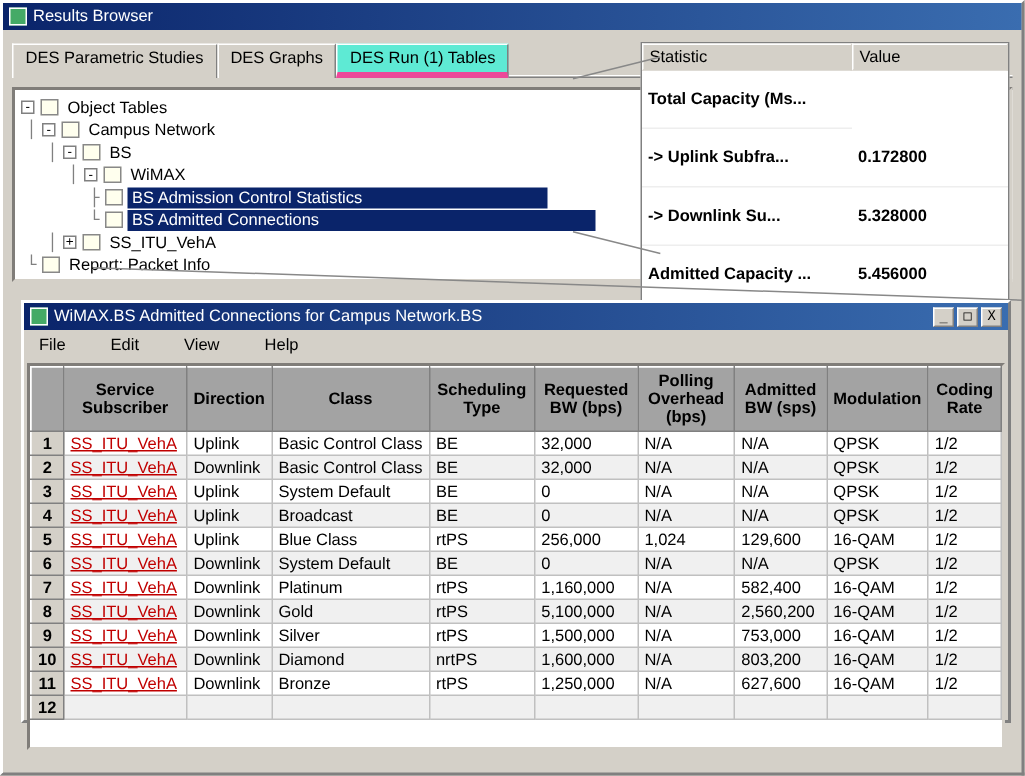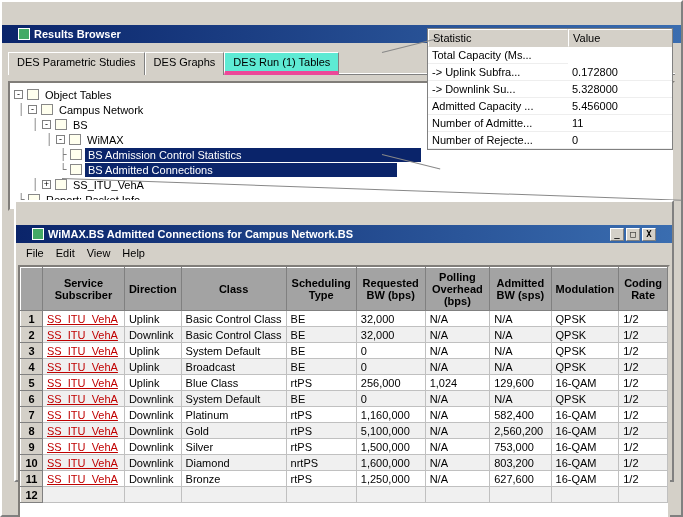--- a/index.html
+++ b/index.html
@@ -1,18 +1,18 @@
 <!DOCTYPE html>
 <html><head>
 <meta charset="utf-8">
 <style>
 * { box-sizing: border-box; margin: 0; padding: 0; font-family: "Tahoma", "MS Sans Serif", sans-serif; font-size: 11px; }
 body { background: #d4d0c8; width: 683px; height: 517px; overflow: hidden; position: relative; }
 
-.titlebar { display: flex; align-items: center; height: 18px; padding: 2px 16px; color: #fff; background: linear-gradient(to right, #0a246a, #a6caf0); font-weight: bold; margin-top: 23px; }
+.titlebar { display: flex; align-items: center; height: 18px; padding: 2px 4px; color: #fff; background: linear-gradient(to right, #0a246a, #a6caf0); font-weight: normal; }
 .titlebar.dark { background: linear-gradient(to right, #0a246a, #3a6db0); }
 .win-icon { width: 12px; height: 12px; background: #4a6; margin-right: 4px; border: 1px solid #fff; display:inline-block; }
 .win-btns { margin-left:auto; display:flex; gap:2px; }
 .win-btn { width:14px; height:13px; background:#d4d0c8; border:1px solid #808080; border-top-color:#fff; border-left-color:#fff; font-size:9px; text-align:center; line-height:10px; font-family:monospace; color:#000; }
 
 .main-win { position:absolute; top:0; left:0; width:683px; height:517px; border:2px solid #808080; border-top-color:#fff; border-left-color:#fff; background:#d4d0c8; }
 
 .tabs { display:flex; padding:4px 6px 0 6px; gap:0; margin-top:4px; }
 .tab { padding:3px 8px; border:1px solid #808080; border-top-color:#fff; border-left-color:#fff; border-bottom:none; background:#d4d0c8; position:relative; top:1px; }
 .tab.sel { background:#5eead4; z-index:2; border-bottom:4px solid #ec4899; }
@@ -25,28 +25,28 @@
 .tree-icon { width:12px; height:11px; display:inline-block; margin-right:3px; border:1px solid #888; background:#ffe; }
 .tree-label { padding:1px 3px; }
 .tree-label.sel { background:#0a246a; color:#fff; }
 
 .stat-panel { position:absolute; top:26px; right:8px; width:246px; border:1px solid #808080; background:#fff; }
 .stat-head { display:flex; }
 .stat-head > div { border:1px solid #d4d0c8; border-top-color:#fff; border-left-color:#fff; background:#d4d0c8; padding:2px 4px; font-weight:normal; }
 .stat-col1 { width:140px; }
 .stat-col2 { flex:1; }
 .stat-row { display:flex; }
-.stat-row > div { padding:2px 4px; border-bottom:1px solid #eee; }
+.stat-row > div { padding:13px 4px; border-bottom:1px solid #eee;font-weight:bold; }
 .stat-row .c1 { width:140px; }
 .stat-row .c2 { flex:1; }
 
 .callout-line { position:absolute; background:#888; height:1px; transform-origin:left center; }
 
 .sub-win { position:absolute; top:198px; left:12px; width:660px; height:282px; border:2px solid #808080; border-top-color:#fff; border-left-color:#fff; background:#d4d0c8; }
-.menubar { display:flex; gap:0; padding:2px 4px; }
+.menubar { display:flex; gap:18px; padding:2px 4px; }
 .menu-item { padding:2px 6px; }
 
 .grid { margin:2px; border:2px inset #d4d0c8; background:#fff; height:258px; overflow:hidden; }
 table { border-collapse:collapse; width:100%; }
 th { background:#a3a3a3; border:1px solid #808080; border-top-color:#fff; border-left-color:#fff; padding:3px 4px; font-weight:bold; text-align:center; vertical-align:middle; height:40px; }
 th.rownum { width:22px; }
 td { border:1px solid #c0c0c0; padding:1px 4px; height:16px; white-space:nowrap; }
 td.rownum { background:#d4d0c8; text-align:center; font-weight:bold; border:1px solid #808080; border-top-color:#fff; border-left-color:#fff; }
 td.link { color:#c00000; text-decoration:underline; }
 tr.even td:not(.rownum) { background:#f0f0f0; }
@@ -93,21 +93,21 @@
         <span class="tree-box">-</span>
         <span class="tree-icon"></span>
         <span class="tree-label">WiMAX</span>
       </div>
     <div class="tree-row">
         <span class="tree-guide"></span>
         <span class="tree-guide"></span>
         <span class="tree-guide"></span>
         <span class="tree-guide">├</span>
         <span class="tree-icon"></span>
-        <span class="tree-label sel" style="width:336px">BS Admission Control Statistics</span>
+        <span class="tree-label sel" style="width:280px">BS Admission Control Statistics</span>
       </div>
     <div class="tree-row">
         <span class="tree-guide"></span>
         <span class="tree-guide"></span>
         <span class="tree-guide"></span>
         <span class="tree-guide">└</span>
         <span class="tree-icon"></span>
         <span class="tree-label sel" style="width:312px">BS Admitted Connections</span>
       </div>
     <div class="tree-row">

